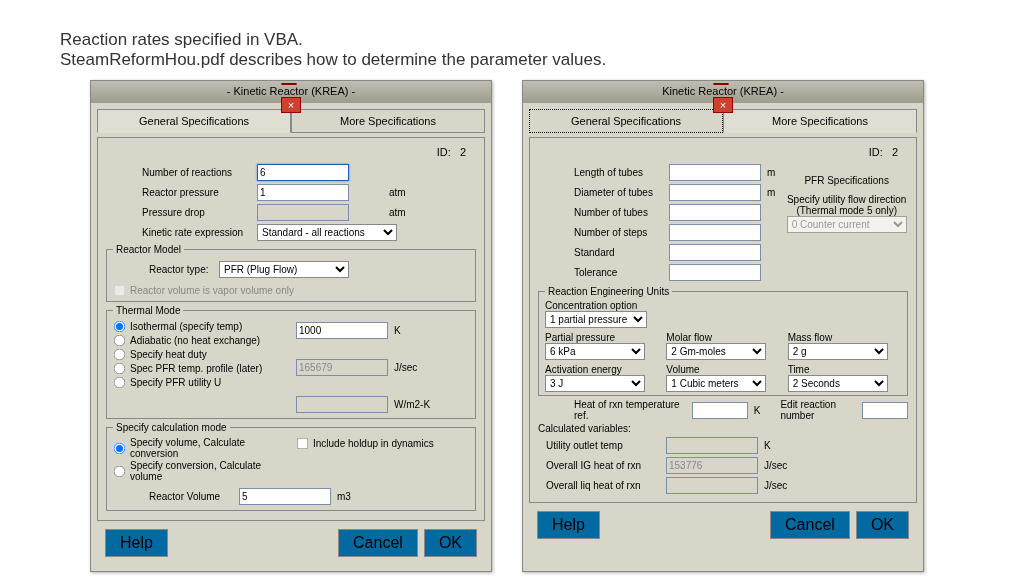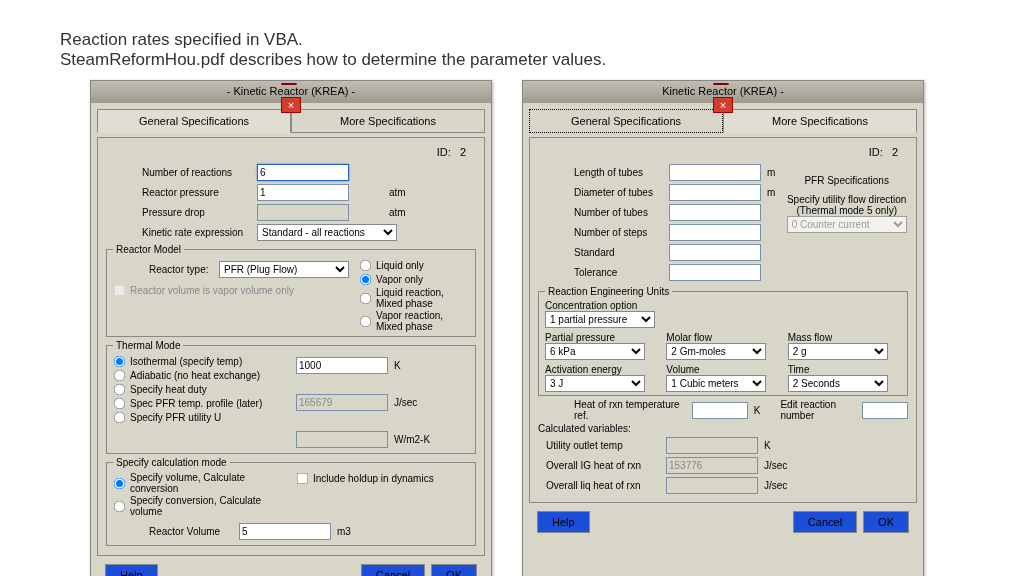--- a/index.html
+++ b/index.html
@@ -155,23 +155,23 @@
 .two-col > div {
   flex: 1;
 }
 .btnbar {
   display: flex;
   padding: 8px;
   gap: 6px;
 }
 .btn {
   border: 1px solid #888;
-  background: #1d4ed8;
+  background: #0369a1;
   padding: 4px 14px;
-  font-size: 11px;
+  font-size: 16px;
 }
 .spacer {
   flex: 1;
 }
 .disabled-text {
   color: #888;
 }
 .grid3 {
   display: grid;
   grid-template-columns: 1fr 1fr 1fr;
@@ -232,38 +232,20 @@
           <div>
             <div class="row">
               <span class="lbl" style="width:70px">Reactor type:</span>
               <select style="width:130px"><option>PFR (Plug Flow)</option></select>
             </div>
             <div class="check-row disabled-text" style="margin-top:6px">
               <input type="checkbox" disabled="" style="">
               <span>Reactor volume is vapor volume only</span>
             </div>
           </div>
-          <div>
-            <div class="radio-row">
-                  <input type="radio" name="ph1" style="">
-                  <span>Liquid only</span>
-                </div>
-            <div class="radio-row">
-                  <input type="radio" name="ph1" checked="" style="">
-                  <span>Vapor only</span>
-                </div>
-            <div class="radio-row">
-                  <input type="radio" name="ph1" style="">
-                  <span>Liquid reaction, Mixed phase</span>
-                </div>
-            <div class="radio-row">
-                  <input type="radio" name="ph1" style="">
-                  <span>Vapor reaction, Mixed phase</span>
-                </div>
-          </div>
         </div>
       </fieldset>
 
       <fieldset>
         <legend>Thermal Mode</legend>
         <div class="two-col">
           <div>
             <div class="radio-row">
                   <input type="radio" name="th1" checked="" style="">
                   <span>Isothermal (specify temp)</span>
@@ -391,21 +373,21 @@
           <div style="height:8px"></div>
           <div class="small-lbl" style="white-space:pre-line">Specify utility flow direction
 (Thermal mode 5 only)</div>
           <select style="width:120px" disabled=""><option>0 Counter current</option></select>
         </div>
       </div>
 
       <fieldset>
         <legend>Reaction Engineering Units</legend>
         <div class="small-lbl">Concentration option</div>
-        <select style="width:110px"><option>1 partial pressure</option></select>
+        <select style="width:102px"><option>1 partial pressure</option></select>
         <div class="grid3" style="margin-top:4px">
           <div><div class="small-lbl">Partial pressure</div><select style="width:100px"><option>6 kPa</option></select></div>
           <div><div class="small-lbl">Molar flow</div><select style="width:100px"><option>2 Gm-moles</option></select></div>
           <div><div class="small-lbl">Mass flow</div><select style="width:100px"><option>2  g</option></select></div>
           <div><div class="small-lbl">Activation energy</div><select style="width:100px"><option>3 J</option></select></div>
           <div><div class="small-lbl">Volume</div><select style="width:100px"><option>1 Cubic meters</option></select></div>
           <div><div class="small-lbl">Time</div><select style="width:100px"><option>2 Seconds</option></select></div>
         </div>
       </fieldset>
 

